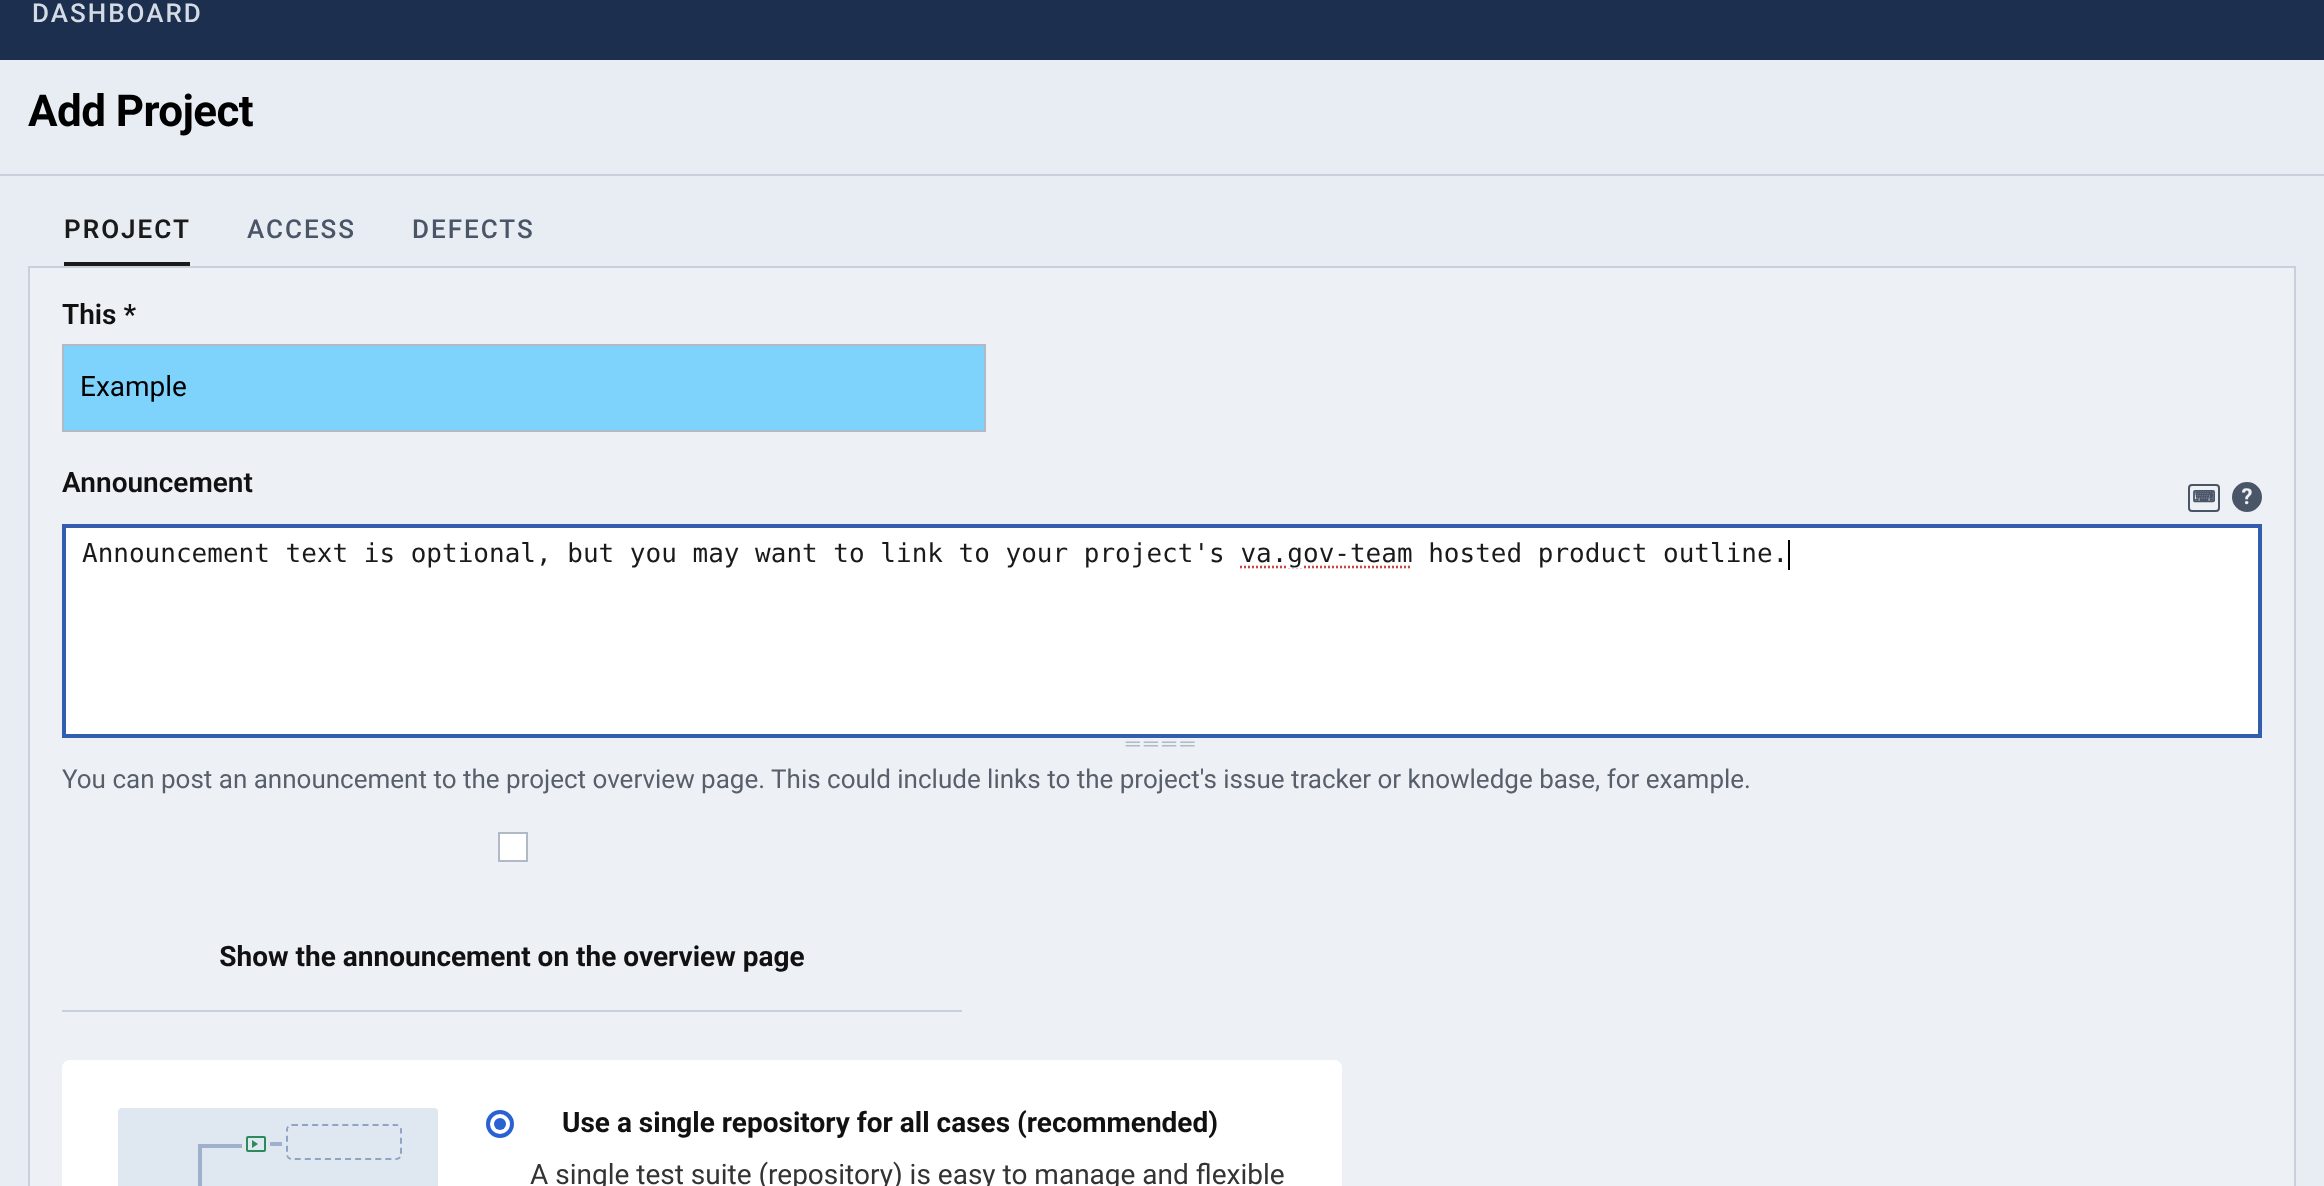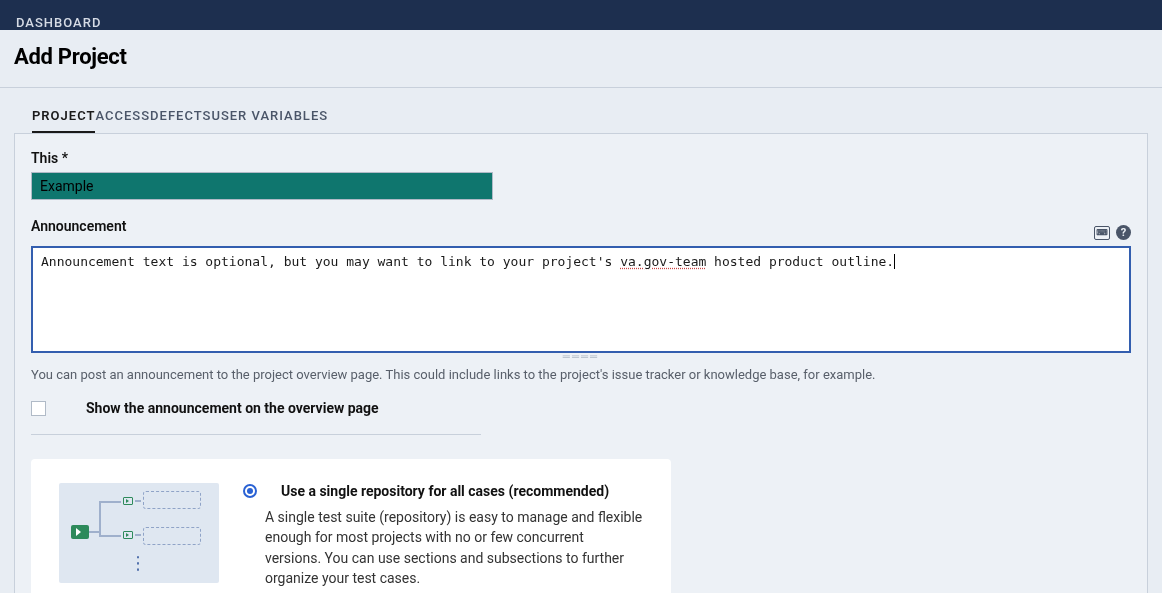--- a/index.html
+++ b/index.html
@@ -10,38 +10,39 @@
     font-size: 14px;
     width: 1162px;
     height: 593px;
     overflow: hidden;
   }
   .topbar {
     background: #1d2f4f;
     color: #d5dbe5;
     height: 30px;
     display: flex;
-    align-items: flex-end;
+    align-items: flex-start;
     padding: 0 16px;
     font-size: 13px;
     letter-spacing: 1px;
     font-weight: 500;
   }
   .page-title-wrap {
     padding: 14px 14px 18px 14px;
     border-bottom: 1px solid #c8d0db;
   }
   .page-title {
     font-size: 22px;
     font-weight: 700;
     letter-spacing: -0.3px;
     color: #000000;
   }
   .tabs {
     display: flex;
+    gap: 28px;
     padding: 0 32px;
     margin-top: 10px;
     border-bottom: none;
   }
   .tab {
     padding: 10px 0 8px 0;
     font-size: 13px;
     letter-spacing: 1px;
     color: #4a5568;
     font-weight: 500;
@@ -61,25 +62,25 @@
     height: 472px;
   }
   .field-label {
     font-weight: 600;
     font-size: 14px;
     margin-bottom: 6px;
     color: #111;
   }
   .text-input {
     width: 462px;
-    height: 28px;
+    height: 44px;
     padding: 4px 8px;
     border: 1px solid #b0bac7;
     font-size: 14px;
-    background: #0f766e;
+    background: #7dd3fc;
     font-family: inherit;
   }
   .hint {
     font-size: 13px;
     color: #6b7785;
     margin-top: 6px;
   }
   .hint .ex-label { font-style: normal; }
   .hint .ex-text { font-style: italic; }
   .field-block { margin-bottom: 18px; }
@@ -133,20 +134,21 @@
     height: 6px;
   }
   .checkbox-row {
     display: flex;
     align-items: center;
     gap: 40px;
     margin-top: 18px;
     padding-bottom: 18px;
     width: 450px;
     border-bottom: 1px solid #c8d0db;
+    flex-direction: column;
   }
   .cb {
     width: 15px; height: 15px;
     border: 1px solid #b0bac7;
     background: #fff;
     cursor: pointer;
     flex-shrink: 0;
   }
   .cb-label {
     font-weight: 700;
@@ -264,21 +266,20 @@
 </div>
 
 <div class="page-title-wrap">
   <h1 class="page-title">Add Project</h1>
 </div>
 
 <div class="tabs">
   <div class="tab active">PROJECT</div>
   <div class="tab">ACCESS</div>
   <div class="tab">DEFECTS</div>
-  <div class="tab">USER VARIABLES</div>
 </div>
 
 <div class="panel">
 
   <div class="field-block">
     <div class="field-label">This *</div>
     <input class="text-input" type="text" value="Example" style="">
   </div>
 
   <div class="field-block" style="margin-bottom:0;">

